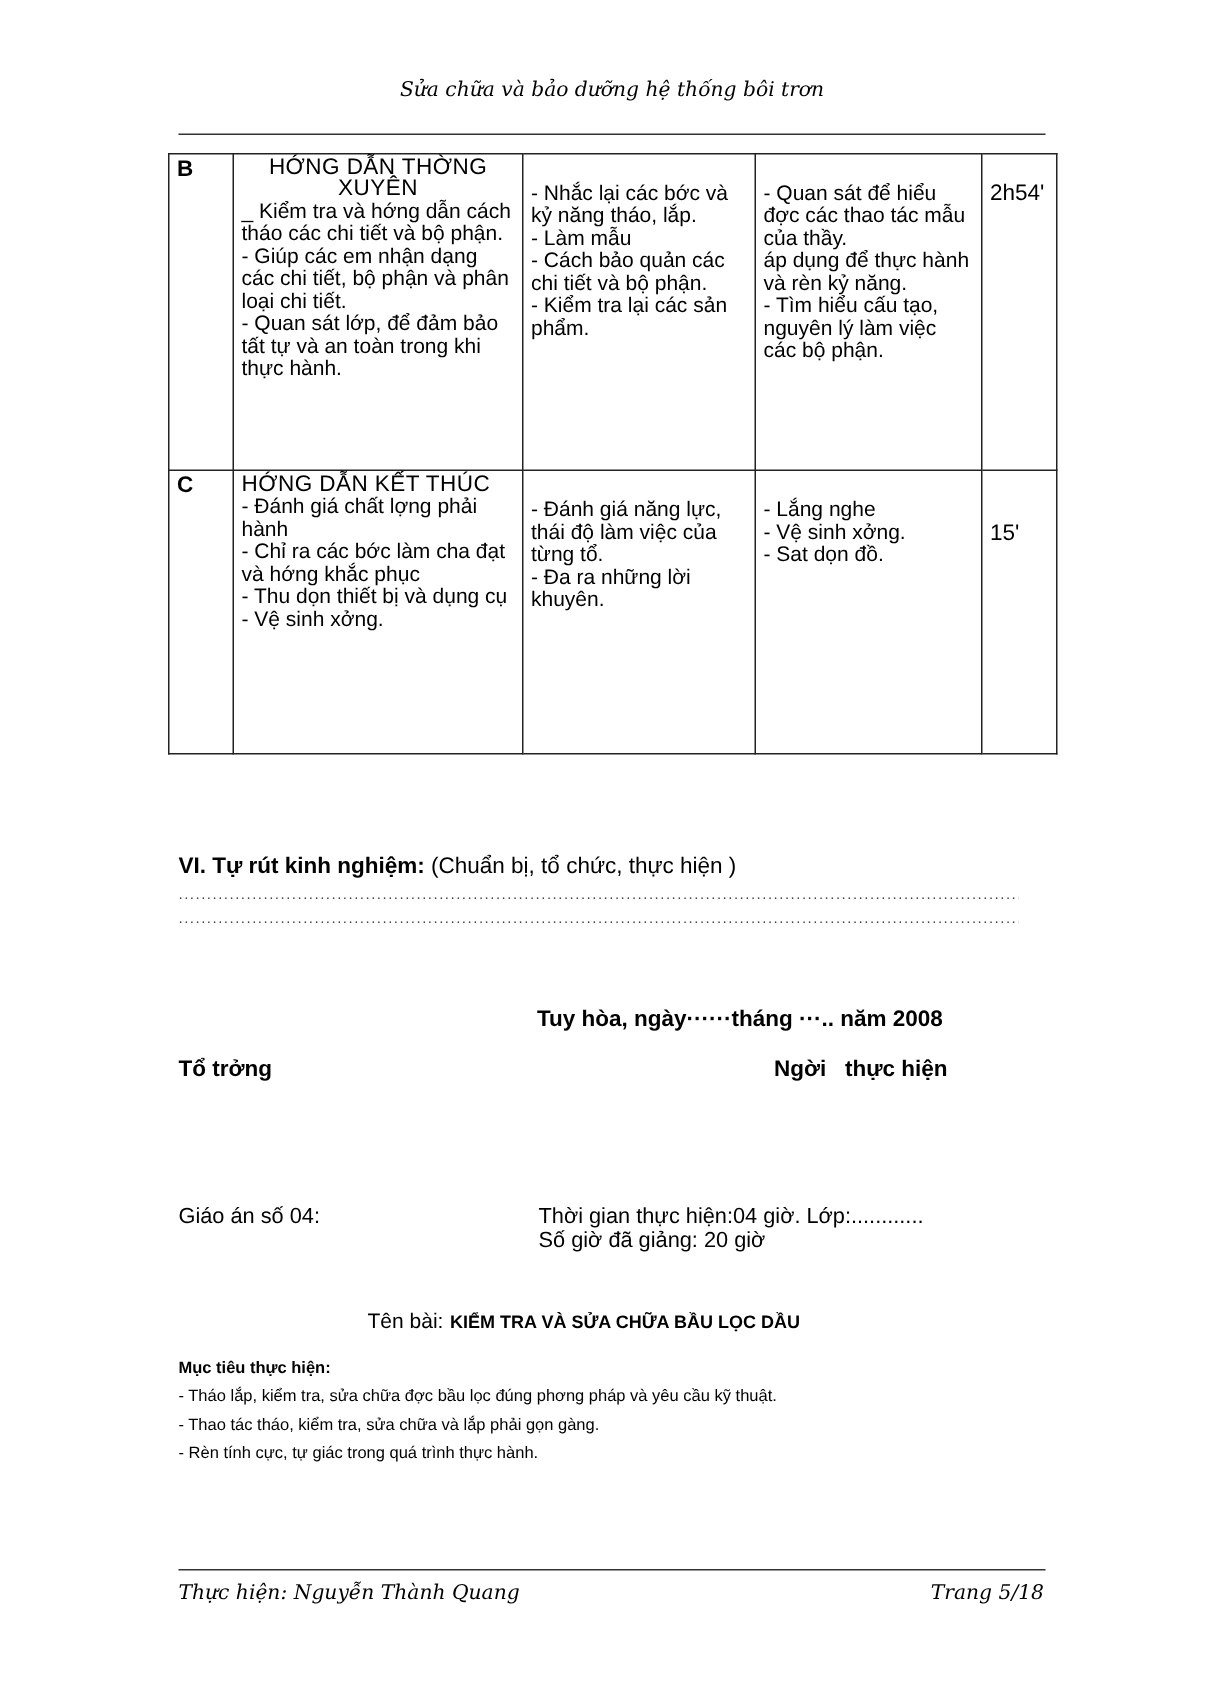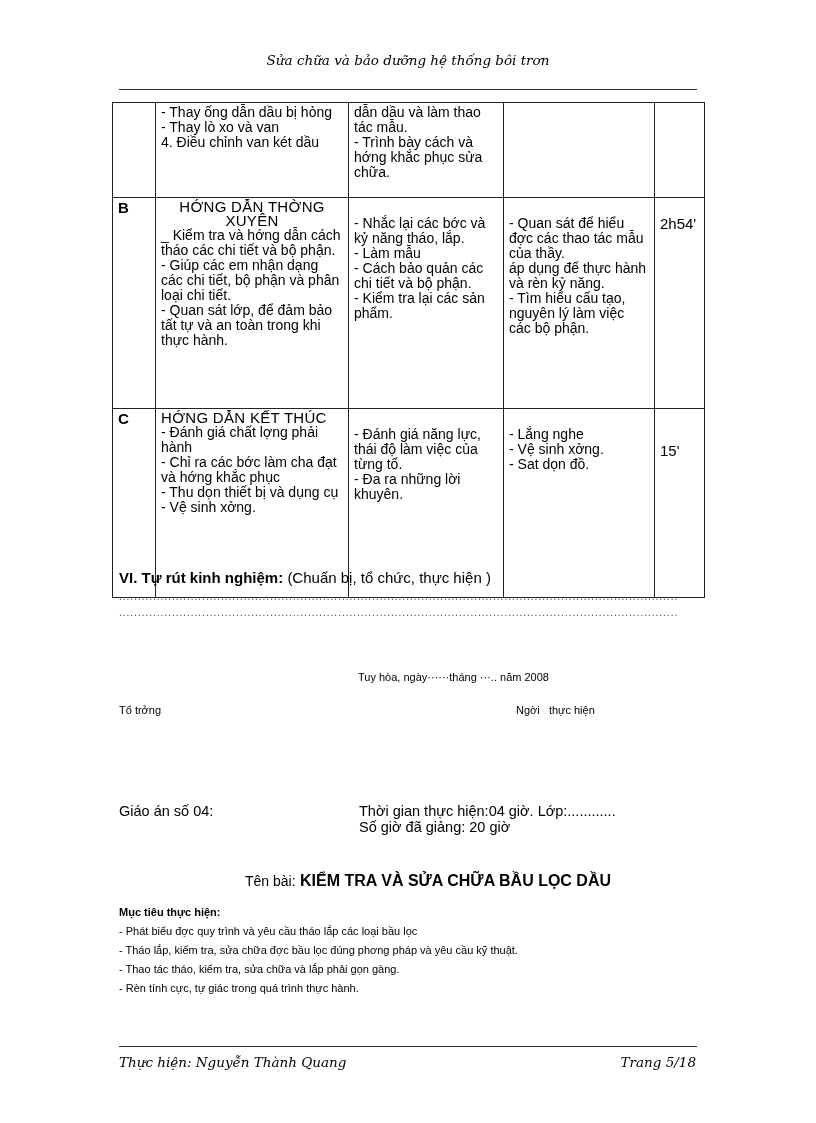--- a/index.html
+++ b/index.html
@@ -22,49 +22,35 @@
   .row-a td { height: 90px; }
   .row-b td { height: 190px; }
   .row-c td { height: 152px; }
   .sec-title { font-weight: normal; font-size: 15px; letter-spacing: 0.3px; line-height: 14px; }
   .pad-top { padding-top: 18px !important; }
 
   .exp-title { left: 119px; top: 569px; font-size: 15px; }
   .exp-title b { font-weight: bold; }
   .dots { left: 119px; width: 560px; font-size: 10px; letter-spacing: 1px; color: #444; overflow: hidden; white-space: nowrap; }
 
-  .sig { font-size: 11px; font-weight: normal; }
+  .sig { font-size: 15px; font-weight: bold; }
   .plain { font-size: 14.5px; line-height: 16px; }
-  .lesson-title { font-size: 16px; font-weight: bold; }
+  .lesson-title { font-size: 12px; font-weight: bold; }
   .obj { left: 119px; top: 904px; font-size: 11px; line-height: 17px; width: 590px; }
   .obj p { margin: 0 0 2px 0; }
   .footer { top: 1054px; font-size: 13.5px; }
 </style>
 </head>
 <body>
 
 <div class="abs running-header serif-italic">Sửa chữa và bảo dưỡng hệ thống bôi trơn</div>
 <div class="abs rule" style="top:89px;"></div>
 
 <table class="lesson sans">
   <tbody>
-      <tr class="row-a">
-    <td class="c0"></td>
-    <td class="c1">
-      <p>- Thay ống dẫn dầu bị hỏng</p>
-      <p>- Thay lò xo và van</p>
-      <p>4.  Điều chỉnh van két dầu</p>
-    </td>
-    <td class="c2">
-      <p>dẫn dầu và làm thao tác mẫu.</p>
-      <p>- Trình bày cách và hớng   khắc phục sửa chữa.</p>
-    </td>
-    <td class="c3"></td>
-    <td class="c4"></td>
-  </tr>
   <tr class="row-b">
     <td class="c0">B</td>
     <td class="c1">
       <p class="sec-title" style="text-align:center;">HỚNG   DẪN THỜNG XUYÊN</p>
       <p>_ Kiểm tra và hớng   dẫn cách tháo các chi tiết và bộ phận.</p>
       <p>- Giúp các em nhận dạng các chi tiết, bộ phận và phân loại chi tiết.</p>
       <p>- Quan sát lớp, để đảm bảo tất tự và an toàn trong khi thực hành.</p>
     </td>
     <td class="c2 pad-top">
       <p>- Nhắc lại các bớc và kỷ năng tháo, lắp.</p>
@@ -119,21 +105,20 @@
   <div>Số giờ đã giảng: 20 giờ</div>
 </div>
 
 <div class="abs sans" style="left:225px; top:872px;">
   <span style="font-size:14px;margin-left:20px;">Tên bài:</span>
   <span class="lesson-title">KIỂM TRA VÀ SỬA CHỮA BẦU LỌC DẦU</span>
 </div>
 
 <div class="abs obj sans">
   <p style="font-weight:bold;">Mục tiêu thực hiện:</p>
-  <p>- Phát biểu đợc   quy trình và yêu cầu tháo lắp các loại bầu lọc</p>
   <p>- Tháo lắp, kiểm tra, sửa chữa đợc   bầu lọc đúng phơng   pháp và yêu cầu kỹ thuật.</p>
   <p>- Thao tác tháo, kiểm tra, sửa chữa và lắp phải gọn gàng.</p>
   <p>- Rèn tính cực, tự giác trong quá trình thực hành.</p>
 </div>
 
 <div class="abs rule" style="top:1046px;"></div>
 <div class="abs footer serif-italic" style="left:119px;">Thực hiện: Nguyễn Thành Quang</div>
 <div class="abs footer serif-italic" style="right:120px;">Trang 5/18</div>
 
 </body></html>

